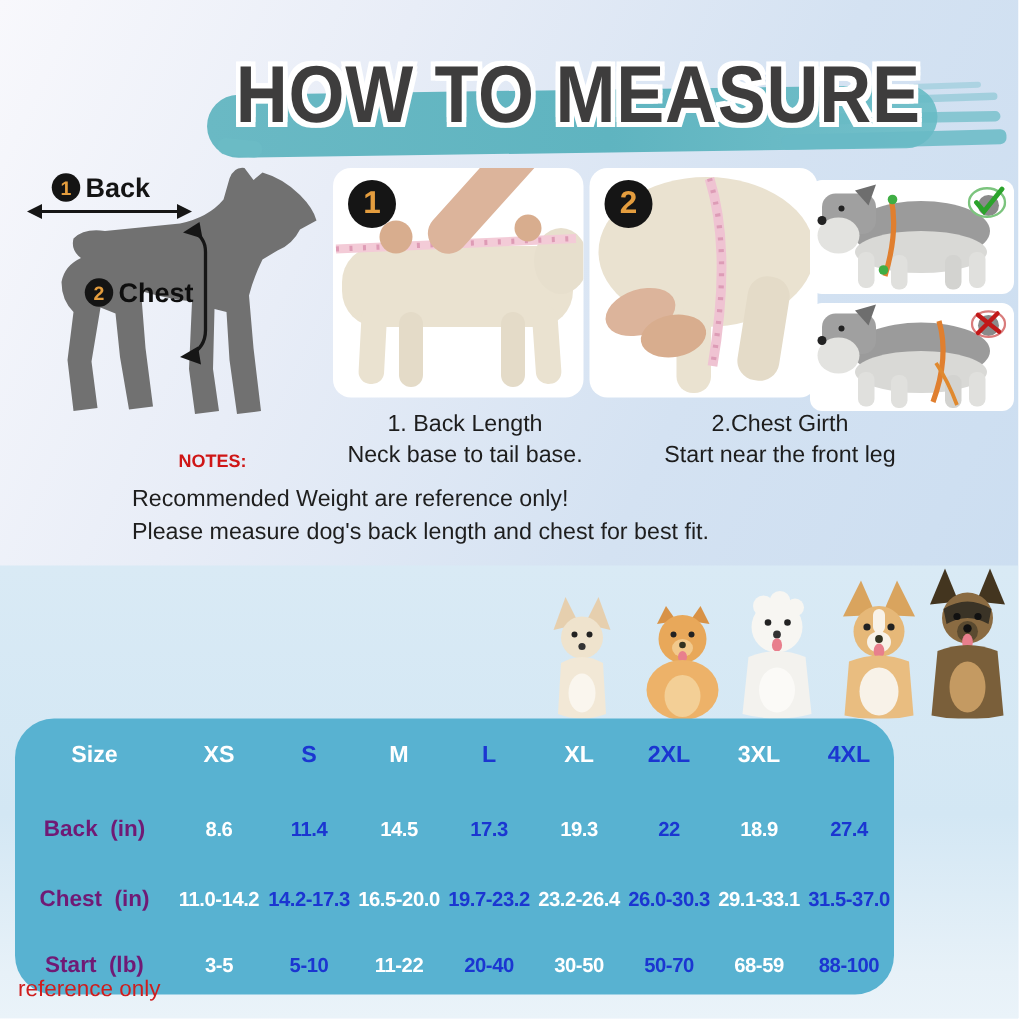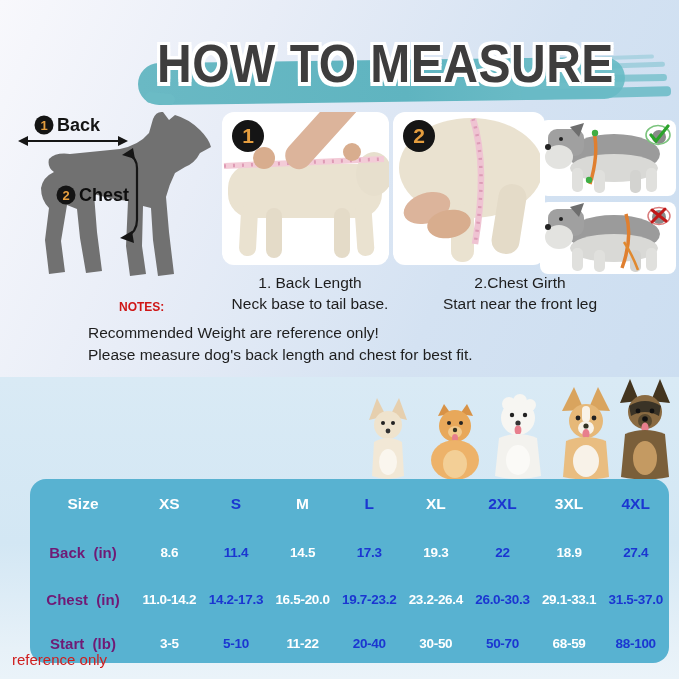--- a/index.html
+++ b/index.html
@@ -50,25 +50,25 @@
   .caption.p2 { left:420px; top:272px; width:200px; }
   
   .notes-heading { position:absolute; left:95px; top:300px; font-size:12px; font-weight:bold; color:#cf1616;margin-left:24px; }
   .notes-line { position:absolute; left:88px; font-size:15.5px; color:#1e1e1e; }
   .nl1 { top:324px; } .nl2 { top:346px; } .nl3 { top:368px; }
   .red-em { color:#cf1616; }
   
   .breed { position:absolute; }
   
   .size-table {
-    position:absolute; left:10px; top:479px; width:639px; height:184px;
-    background:#58b2d1; border-radius:16px;
+    position:absolute; left:10px; top:479px; width:586px; height:184px;
+    background:#58b2d1; border-radius:26px;
     display:grid; grid-template-columns:106px repeat(8,1fr);
     grid-template-rows:50px 46px 48px 40px;
-    align-items:center; justify-items:center;margin-left:20px;
+    align-items:center; justify-items:center;
   }
   .hcell { font-weight:bold; font-size:15.5px; }
   .rlabel { font-weight:bold; font-size:15px; color:#701a75; white-space:pre; }
   .vcell { font-weight:bold; font-size:13.5px; letter-spacing:-0.3px; }
   .col-w { color:#ffffff; } .col-b { color:#1b36d1; }
   .footnote { position:absolute; left:12px; top:651px; font-size:15px; color:#cf1d1d; }
 </style>
 </head>
 <body>
 

